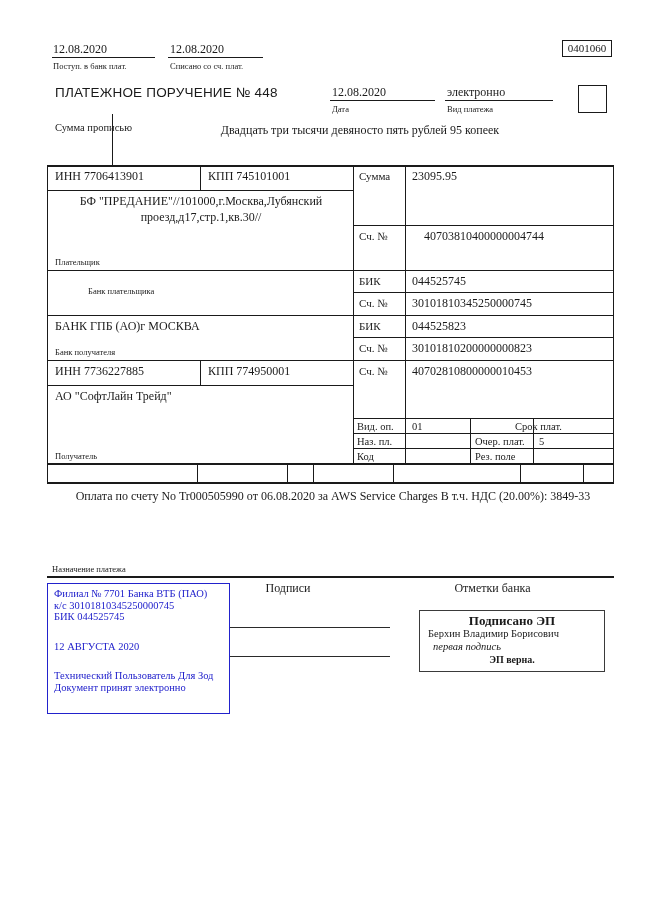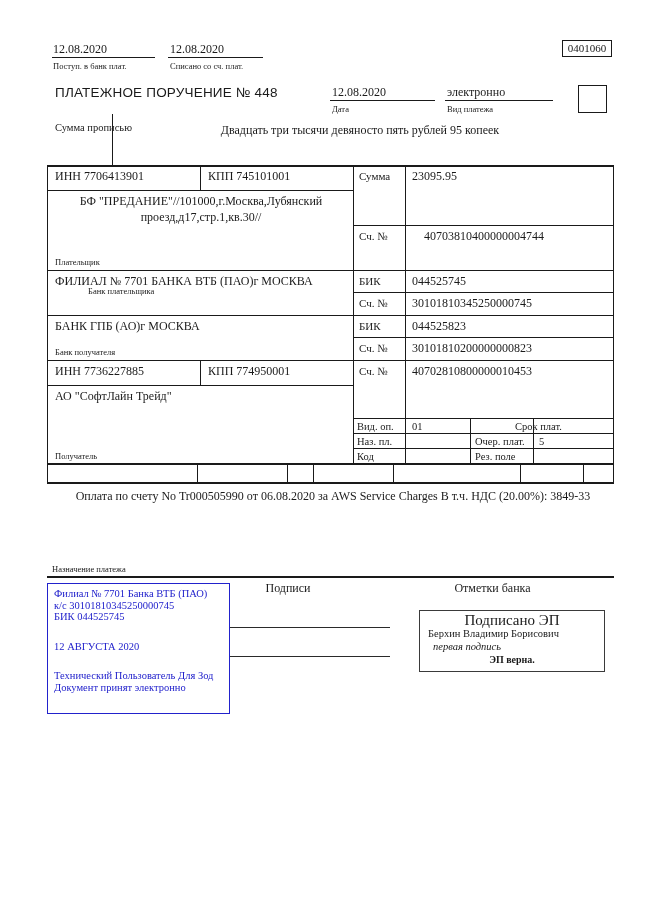--- a/index.html
+++ b/index.html
@@ -16,21 +16,21 @@
   .hl{position:absolute;height:1px;background:#1a1a1a;}
   .hl2{position:absolute;height:2px;background:#1a1a1a;}
   .vl{position:absolute;width:1px;background:#1a1a1a;}
   .ubox{position:absolute;border:1.5px solid #1a1a1a;box-sizing:border-box;}
   .code-box{font-size:11px;text-align:center;padding-top:1px;}
   .stamp{border:1.5px solid #2222cc;box-sizing:border-box;color:#2222cc;
          font-size:10.5px;line-height:11.5px;padding:4px 6px;}
   .stamp .gap{height:18px;}
   .ep-box{border:1.5px solid #3a3a3a;box-sizing:border-box;font-size:10.5px;
           line-height:13px;padding:3px 8px;}
-  .ep-title{font-weight:normal;font-size:15px;text-align:center;}
+  .ep-title{font-weight:bold;font-size:13px;text-align:center;}
   .ep-note{font-weight:bold;font-size:10px;text-align:center;}
   .italic{font-style:italic;padding-left:5px;}
   .sigline{position:absolute;height:1px;background:#2a2a2a;}
   .center{text-align:center;}
 </style>
 </head>
 <body>
 
 <div class="page">
 
@@ -98,21 +98,20 @@
     <div class="abs t12" style="left:8px;top:4px;">ИНН 7706413901</div>
     <div class="abs t12" style="left:161px;top:4px;">КПП 745101001</div>
     <div class="abs t12 wrap" style="left:8px;top:28px;width:292px;line-height:16px;">БФ "ПРЕДАНИЕ"//101000,г.Москва,Лубянский проезд,д17,стр.1,кв.30//</div>
     <div class="abs lbl" style="left:8px;top:92px;">Плательщик</div>
 
     <div class="abs fl" style="left:312px;top:5px;">Сумма</div>
     <div class="abs t12" style="left:365px;top:4px;">23095.95</div>
     <div class="abs fl" style="left:312px;top:65px;">Сч. №</div>
     <div class="abs t12" style="left:365px;top:64px;margin-left:12px;">40703810400000004744</div>
 
-    <div class="abs t12" style="left:8px;top:109px;">ФИЛИАЛ № 7701 БАНКА ВТБ (ПАО)г МОСКВА</div>
     <div class="abs lbl" style="left:8px;top:121px;margin-left:33px;">Банк плательщика</div>
     <div class="abs fl" style="left:312px;top:110px;">БИК</div>
     <div class="abs t12" style="left:365px;top:109px;">044525745</div>
     <div class="abs fl" style="left:312px;top:132px;">Сч. №</div>
     <div class="abs t12" style="left:365px;top:131px;">30101810345250000745</div>
 
     <div class="abs t12" style="left:8px;top:154px;">БАНК ГПБ (АО)г МОСКВА</div>
     <div class="abs lbl" style="left:8px;top:182px;">Банк получателя</div>
     <div class="abs fl" style="left:312px;top:155px;">БИК</div>
     <div class="abs t12" style="left:365px;top:154px;">044525823</div>

